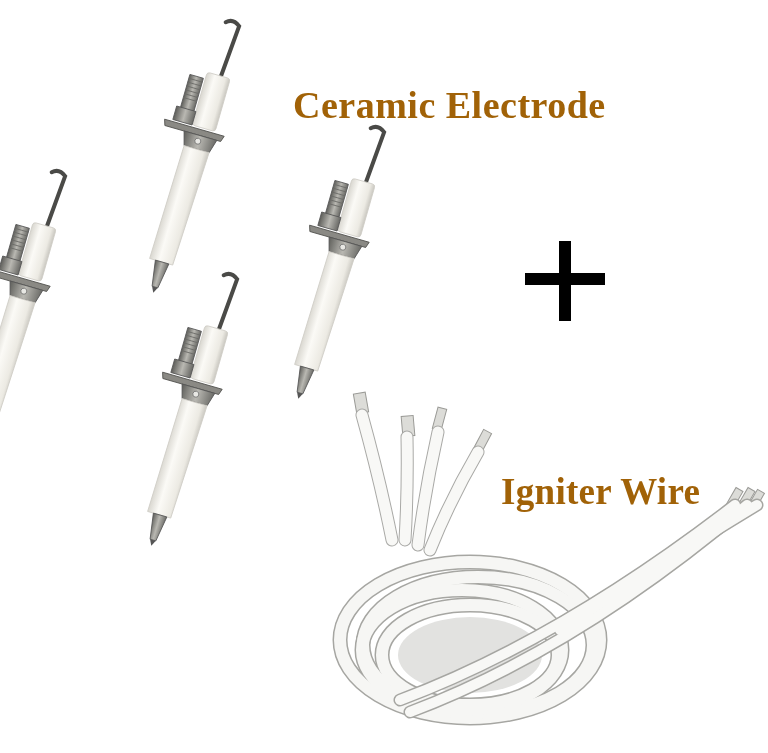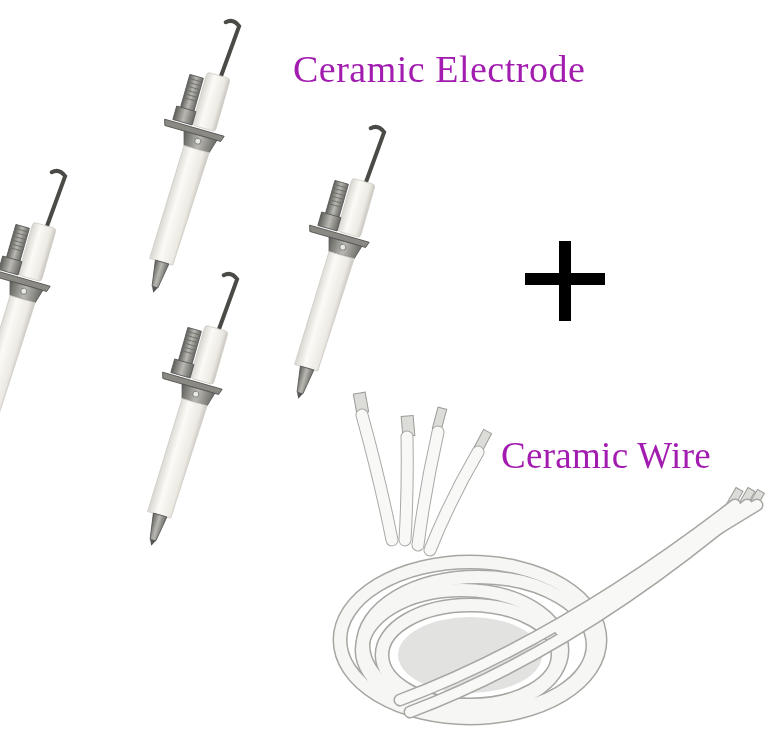--- a/index.html
+++ b/index.html
@@ -7,24 +7,25 @@
     position: relative;
     width: 768px;
     height: 753px;
     background: #ffffff;
     overflow: hidden;
     font-family: "Liberation Serif", "DejaVu Serif", serif;
   }
   .label {
     position: absolute;
     font-family: "Liberation Serif", "DejaVu Serif", serif;
-    font-weight: normal;
-    color: #a21caf;
+    font-weight: bold;
+    color: #a16207;
     white-space: nowrap;
     line-height: 1;
+    margin-top: 36px;
   }
   .label-electrode { left: 293px; top: 50px; font-size: 38px; letter-spacing: 0.5px; }
   .label-wire { left: 501px; top: 437px; font-size: 37px; letter-spacing: 0.3px; }
   .plus {
     position: absolute;
     left: 525px; top: 241px;
     width: 80px; height: 80px;
   }
   .plus .h { position: absolute; left: 0; top: 32px; width: 80px; height: 12px; background: #000; }
   .plus .v { position: absolute; left: 34px; top: 0; width: 12px; height: 80px; background: #000; }
@@ -146,14 +147,14 @@
     </g>
   </svg>
 
   <div class="label label-electrode">Ceramic Electrode</div>
 
   <div class="plus">
     <div class="h"></div>
     <div class="v"></div>
   </div>
 
-  <div class="label label-wire">Ceramic Wire</div>
+  <div class="label label-wire">Igniter Wire</div>
 </div>
 
 </body></html>

